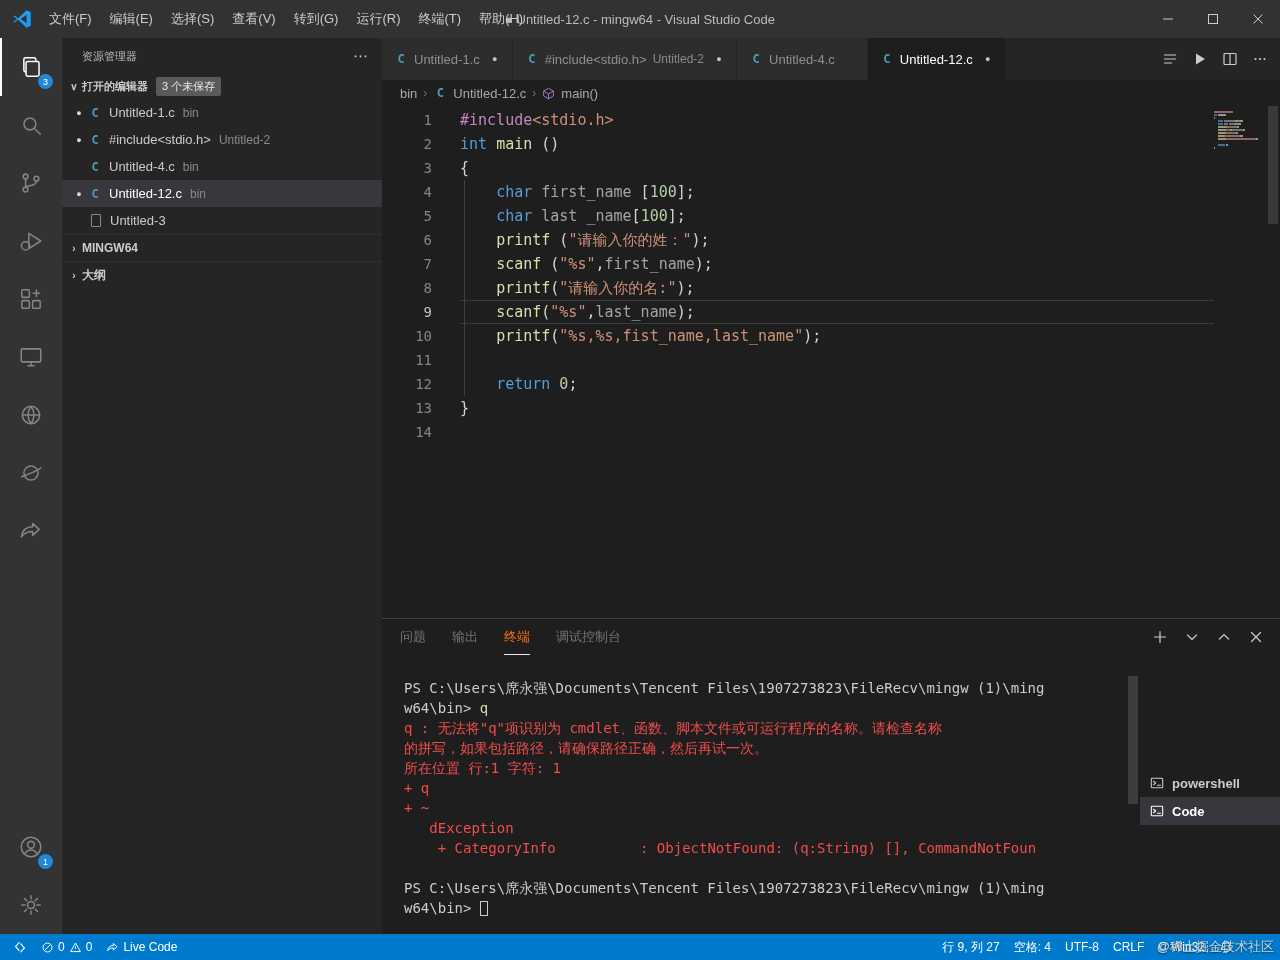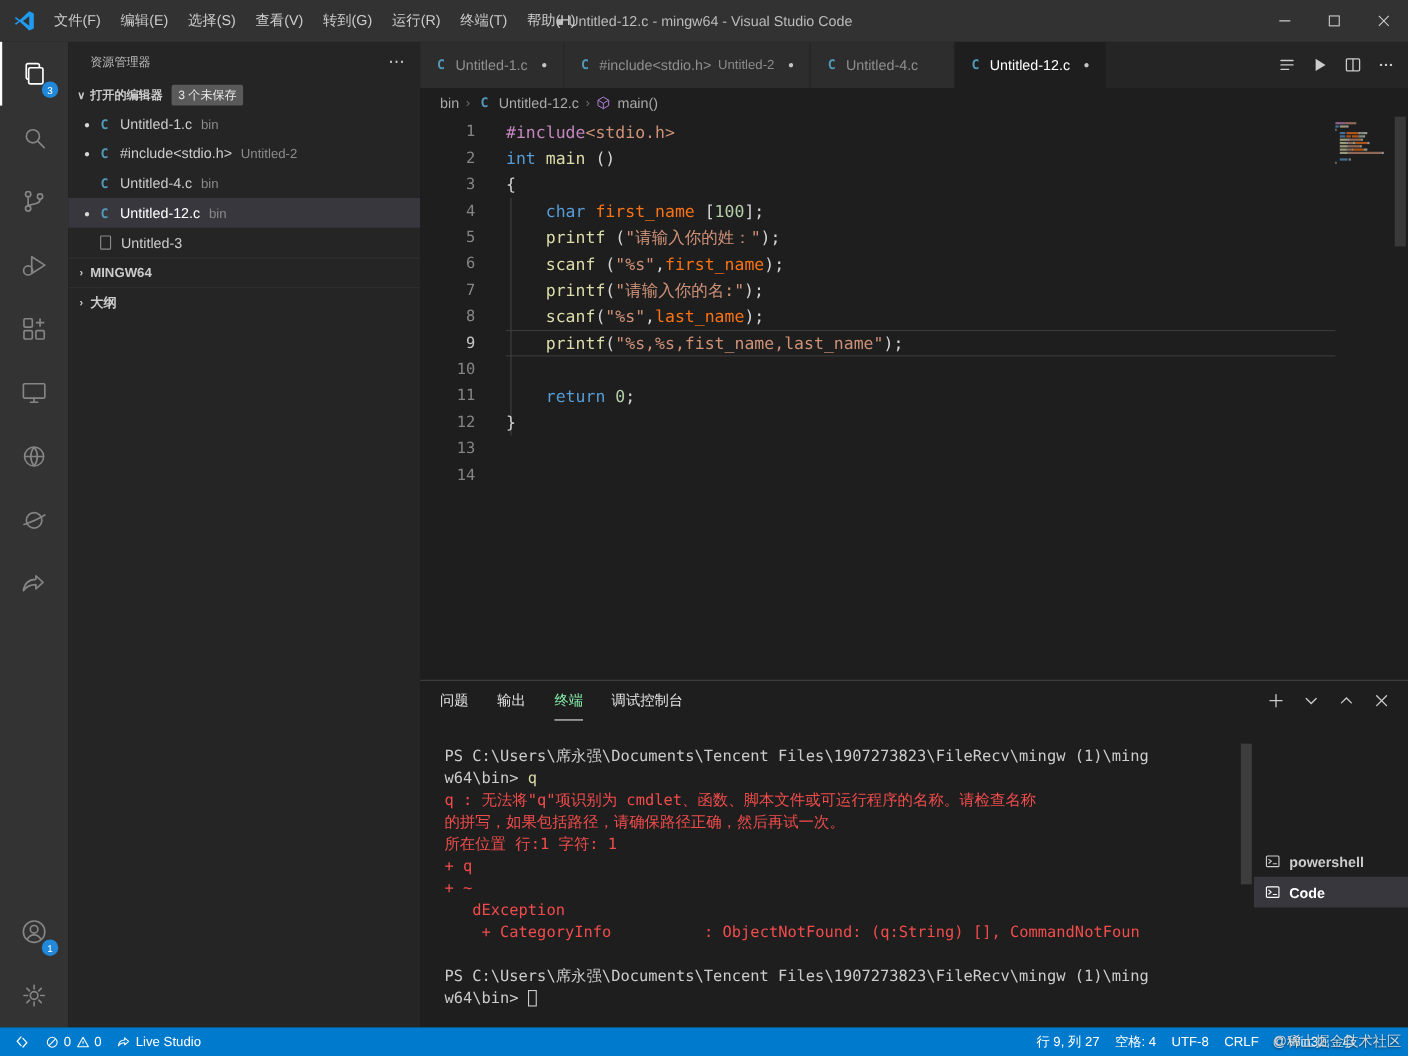--- a/index.html
+++ b/index.html
@@ -58,33 +58,33 @@
 
 .editor{flex:none;height:512px;display:flex;position:relative;font-family:"DejaVu Sans Mono","Liberation Mono",monospace;font-size:15px;}
 .gutter{width:78px;flex:none;padding-top:2px;}
 .ln{height:24px;line-height:24px;text-align:right;padding-right:28px;color:#858585;font-size:14px;}
 .ln.cur{color:#c6c6c6;}
 .code-pane{flex:1;position:relative;padding-top:2px;min-width:0;}
 .code-lines{position:relative;z-index:2;}
 .code-line{height:24px;line-height:24px;white-space:pre;}
 .cur-line{position:absolute;left:0;right:0;height:24px;border-top:1px solid #3a3a3a;border-bottom:1px solid #3a3a3a;z-index:1;}
 .indent-guide{position:absolute;width:1px;background:#404040;z-index:1;}
-.tk-kw{color:#569cd6;}.tk-inc{color:#c586c0;}.tk-str{color:#ce9178;}.tk-fn{color:#dcdcaa;}.tk-num{color:#b5cea8;}.tk-var{color:#f97316;}.tk-pln{color:#d4d4d4;}
+.tk-kw{color:#569cd6;}.tk-inc{color:#c586c0;}.tk-str{color:#ce9178;}.tk-fn{color:#dcdcaa;}.tk-num{color:#b5cea8;}.tk-var{color:#a3a3a3;}.tk-pln{color:#d4d4d4;}
 .minimap{width:52px;flex:none;padding-top:5px;}
 .mm-row{height:3px;line-height:0;white-space:nowrap;}
 .mm-seg{display:inline-block;height:2px;background:currentColor;opacity:.65;vertical-align:top;}
 .scrollbar-v{width:14px;flex:none;position:relative;}
 .slider{position:absolute;top:0;left:2px;width:10px;height:118px;background:rgba(121,121,121,.3);}
 
 
 .panel{flex:none;height:316px;border-top:1px solid #414141;display:flex;flex-direction:column;background:#1e1e1e;}
 .panel-tabs{height:36px;display:flex;align-items:center;padding-left:18px;flex:none;}
 .ptab-strip{display:flex;height:100%;}
-.ptab{margin-right:26px;font-size:13px;color:#e5e5e5;height:36px;line-height:36px;cursor:default;}
-.ptab.active{color:#86efac;border-bottom:1px solid #e7e7e7;}
+.ptab{margin-right:26px;font-size:13px;color:#737373;height:36px;line-height:36px;cursor:default;}
+.ptab.active{color:#f97316;border-bottom:1px solid #e7e7e7;}
 .panel-actions{margin-left:auto;display:flex;gap:16px;padding-right:16px;color:#cccccc;align-items:center;}
 .panel-body{flex:1;display:flex;min-height:0;align-items:center;}
 .terminal{flex:1;padding:6px 0 0 22px;font-family:"DejaVu Sans Mono","Liberation Mono",monospace;font-size:14px;line-height:20px;color:#cccccc;position:relative;min-width:0;}
 .t-line{white-space:pre;height:20px;}
 .ts-pln{color:#cccccc;}.ts-err{color:#f14c4c;}.ts-cmd{color:#dcdcaa;}
 .t-cursor{display:inline-block;width:8px;height:15px;border:1px solid #cccccc;vertical-align:middle;}
 .term-scroll{position:absolute;right:2px;top:4px;width:10px;height:128px;background:rgba(121,121,121,.35);}
 .sessions{width:140px;flex:none;padding-top:5px;font-weight:bold;}
 .session{height:28px;display:flex;align-items:center;gap:8px;padding-left:10px;font-size:13px;color:#cccccc;flex:none;}
 .session.active{background:#37373d;color:#ffffff;}
@@ -375,20 +375,21 @@
             <div class="ln">14</div>
           </div>
         <div class="code-pane">
           <div class="cur-line" style="top: 194px;"></div>
           <div class="indent-guide" style="left:4px;top:74px;height:216px;"></div>
           <div class="code-lines">
               <div class="code-line"><span class="tk-inc">#include</span><span class="tk-str">&lt;stdio.h&gt;</span></div>
               <div class="code-line"><span class="tk-kw">int</span><span class="tk-pln"> </span><span class="tk-fn">main</span><span class="tk-pln"> ()</span></div>
               <div class="code-line"><span class="tk-pln">{</span></div>
               <div class="code-line"><span class="tk-pln">    </span><span class="tk-kw">char</span><span class="tk-pln"> </span><span class="tk-var">first_name</span><span class="tk-pln"> [</span><span class="tk-num">100</span><span class="tk-pln">];</span></div>
+              <div class="code-line"><span class="tk-pln">    </span><span class="tk-kw">char</span><span class="tk-pln"> </span><span class="tk-var">last</span><span class="tk-pln"> </span><span class="tk-var">_name</span><span class="tk-pln">[</span><span class="tk-num">100</span><span class="tk-pln">];</span></div>
               <div class="code-line"><span class="tk-pln">    </span><span class="tk-fn">printf</span><span class="tk-pln"> (</span><span class="tk-str">"请输入你的姓："</span><span class="tk-pln">);</span></div>
               <div class="code-line"><span class="tk-pln">    </span><span class="tk-fn">scanf</span><span class="tk-pln"> (</span><span class="tk-str">"%s"</span><span class="tk-pln">,</span><span class="tk-var">first_name</span><span class="tk-pln">);</span></div>
               <div class="code-line"><span class="tk-pln">    </span><span class="tk-fn">printf</span><span class="tk-pln">(</span><span class="tk-str">"请输入你的名:"</span><span class="tk-pln">);</span></div>
               <div class="code-line"><span class="tk-pln">    </span><span class="tk-fn">scanf</span><span class="tk-pln">(</span><span class="tk-str">"%s"</span><span class="tk-pln">,</span><span class="tk-var">last_name</span><span class="tk-pln">);</span></div>
               <div class="code-line"><span class="tk-pln">    </span><span class="tk-fn">printf</span><span class="tk-pln">(</span><span class="tk-str">"%s,%s,fist_name,last_name"</span><span class="tk-pln">);</span></div>
               <div class="code-line"></div>
               <div class="code-line"><span class="tk-pln">    </span><span class="tk-kw">return</span><span class="tk-pln"> </span><span class="tk-num">0</span><span class="tk-pln">;</span></div>
               <div class="code-line"><span class="tk-pln">}</span></div>
               <div class="code-line"></div>
             </div>
@@ -518,21 +519,21 @@
             </svg>
           </span>
         <span>0</span>
       </div>
       <div class="sb-item">
         <span>
             <svg width="13" height="13" viewBox="0 0 16 16" fill="none" stroke="currentColor" stroke-width="1.2" stroke-linejoin="round">
               <path d="M9 3l4.5 4L9 11V8.5C5.5 8.5 3.5 9.8 2 12c.6-4.5 3-6.5 7-6.5z"></path>
             </svg>
           </span>
-        <span>Live Studio</span>
+        <span>Live Code</span>
       </div>
     </div>
     <div class="sb-right">
       <div class="sb-item">行 9, 列 27</div>
       <div class="sb-item">空格: 4</div>
       <div class="sb-item">UTF-8</div>
       <div class="sb-item">CRLF</div>
       <div class="sb-item" style="padding-right:2px;">C</div>
       <div class="sb-item" style="padding-left:2px;">Win32</div>
       <div class="sb-item">

